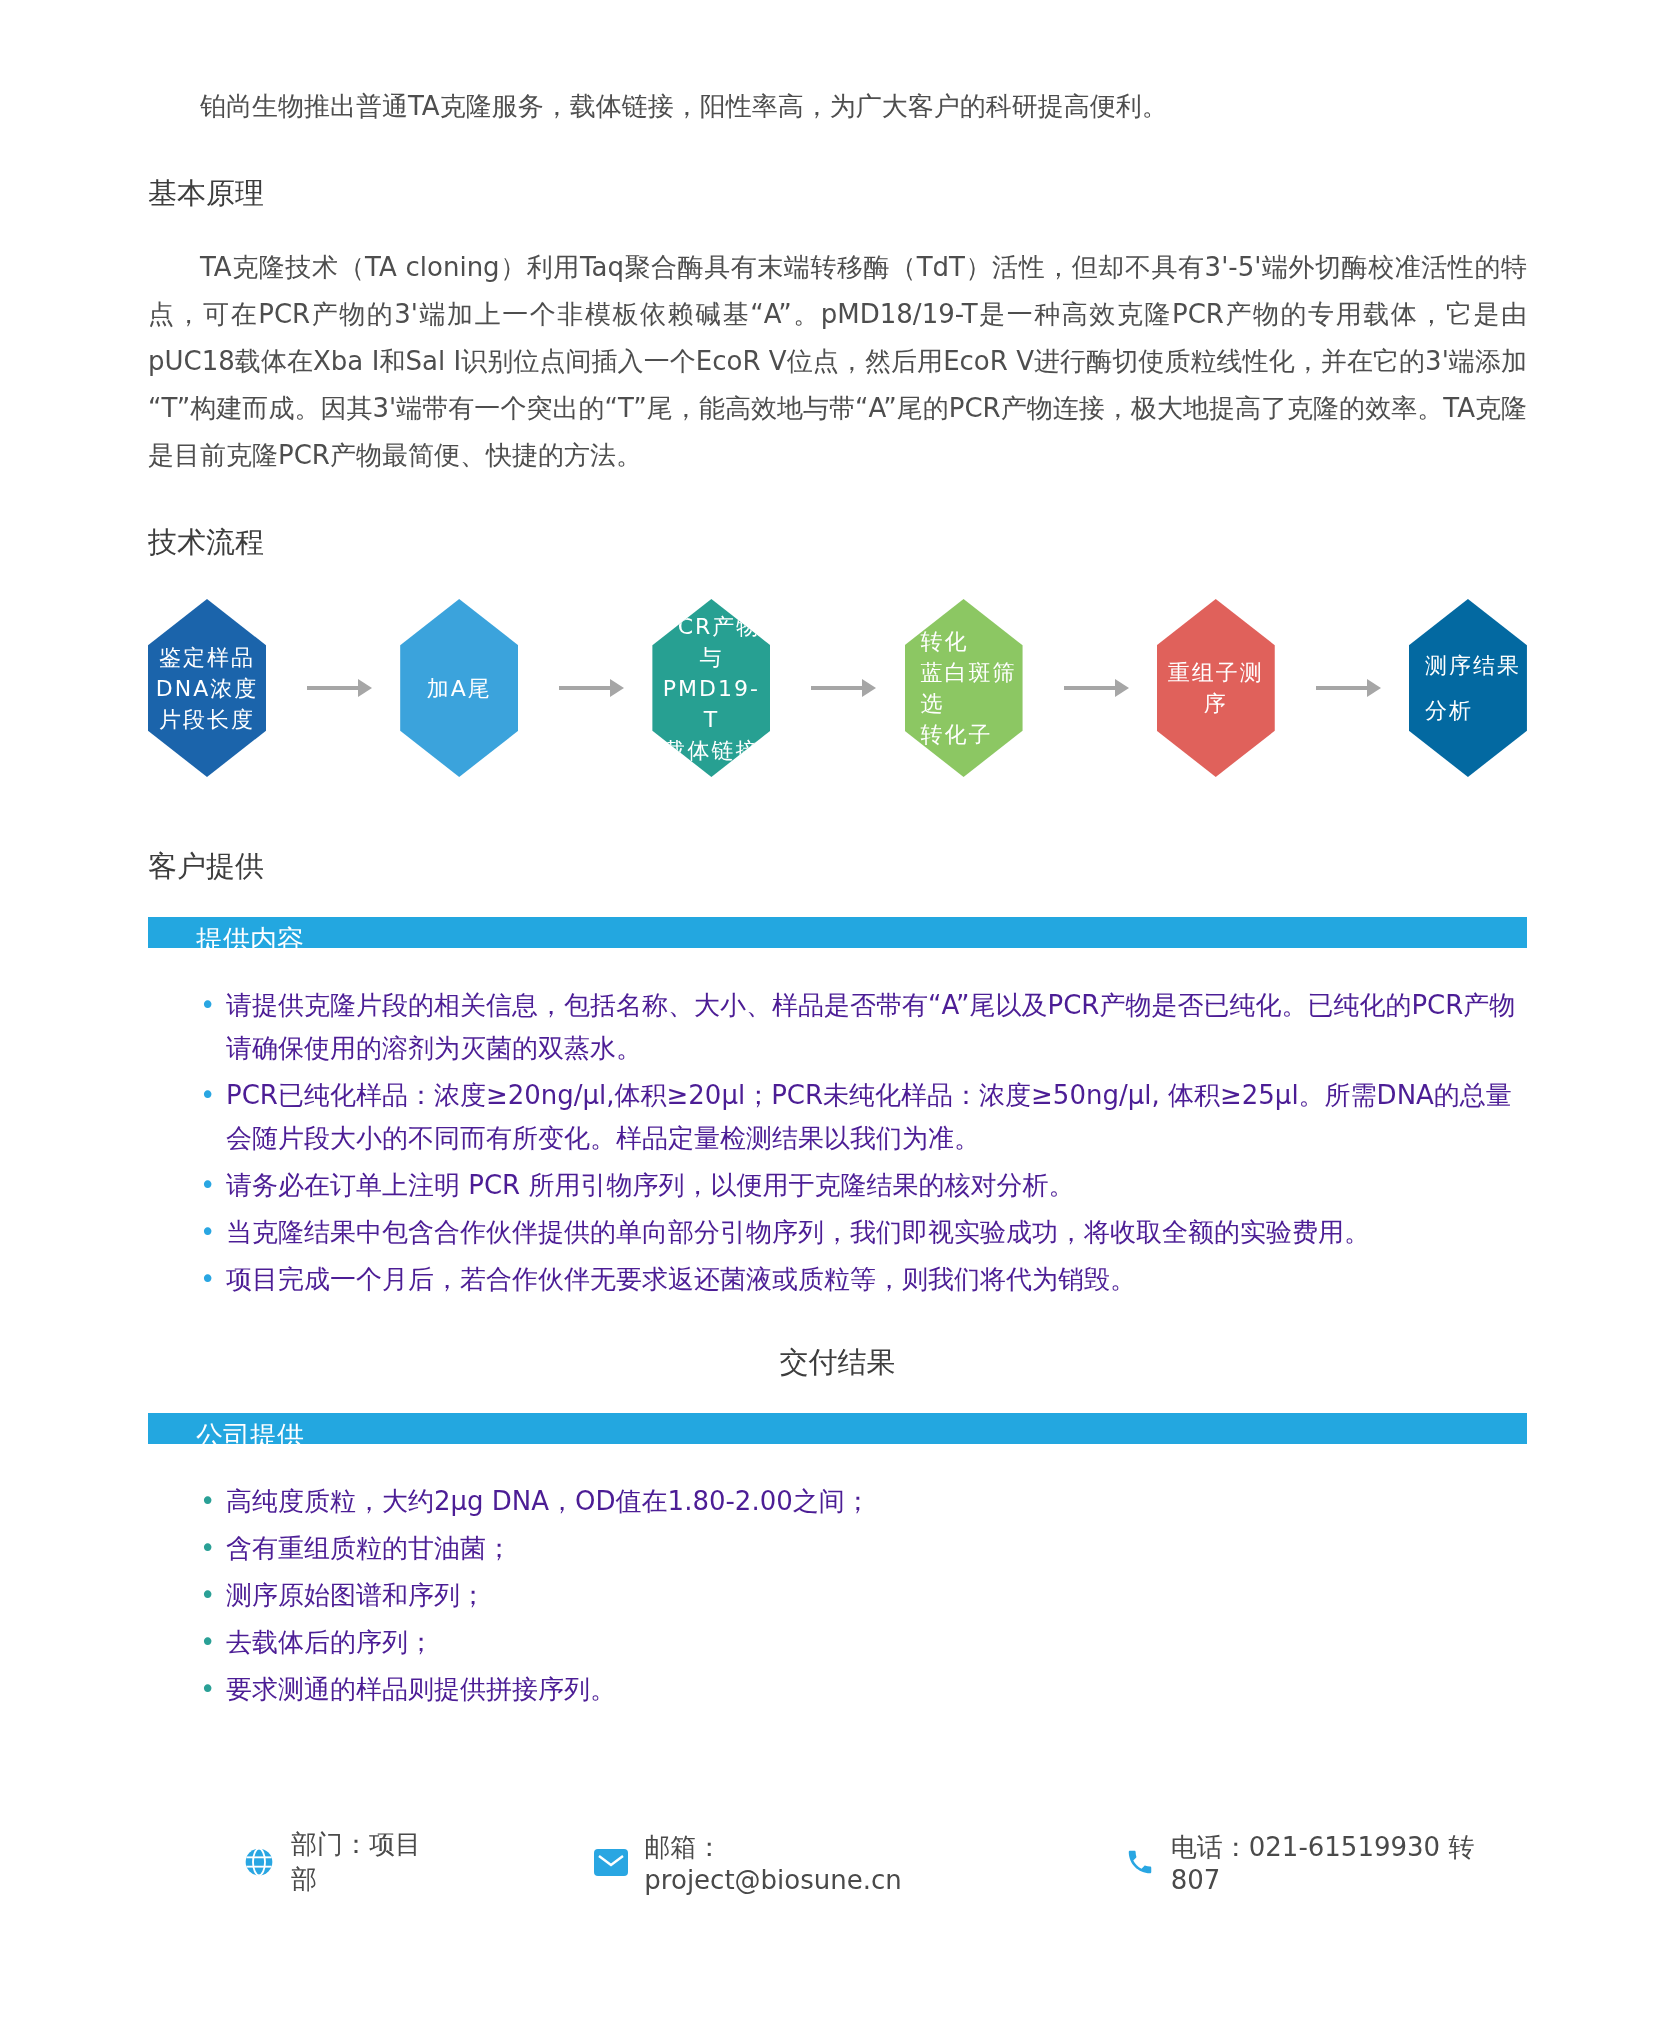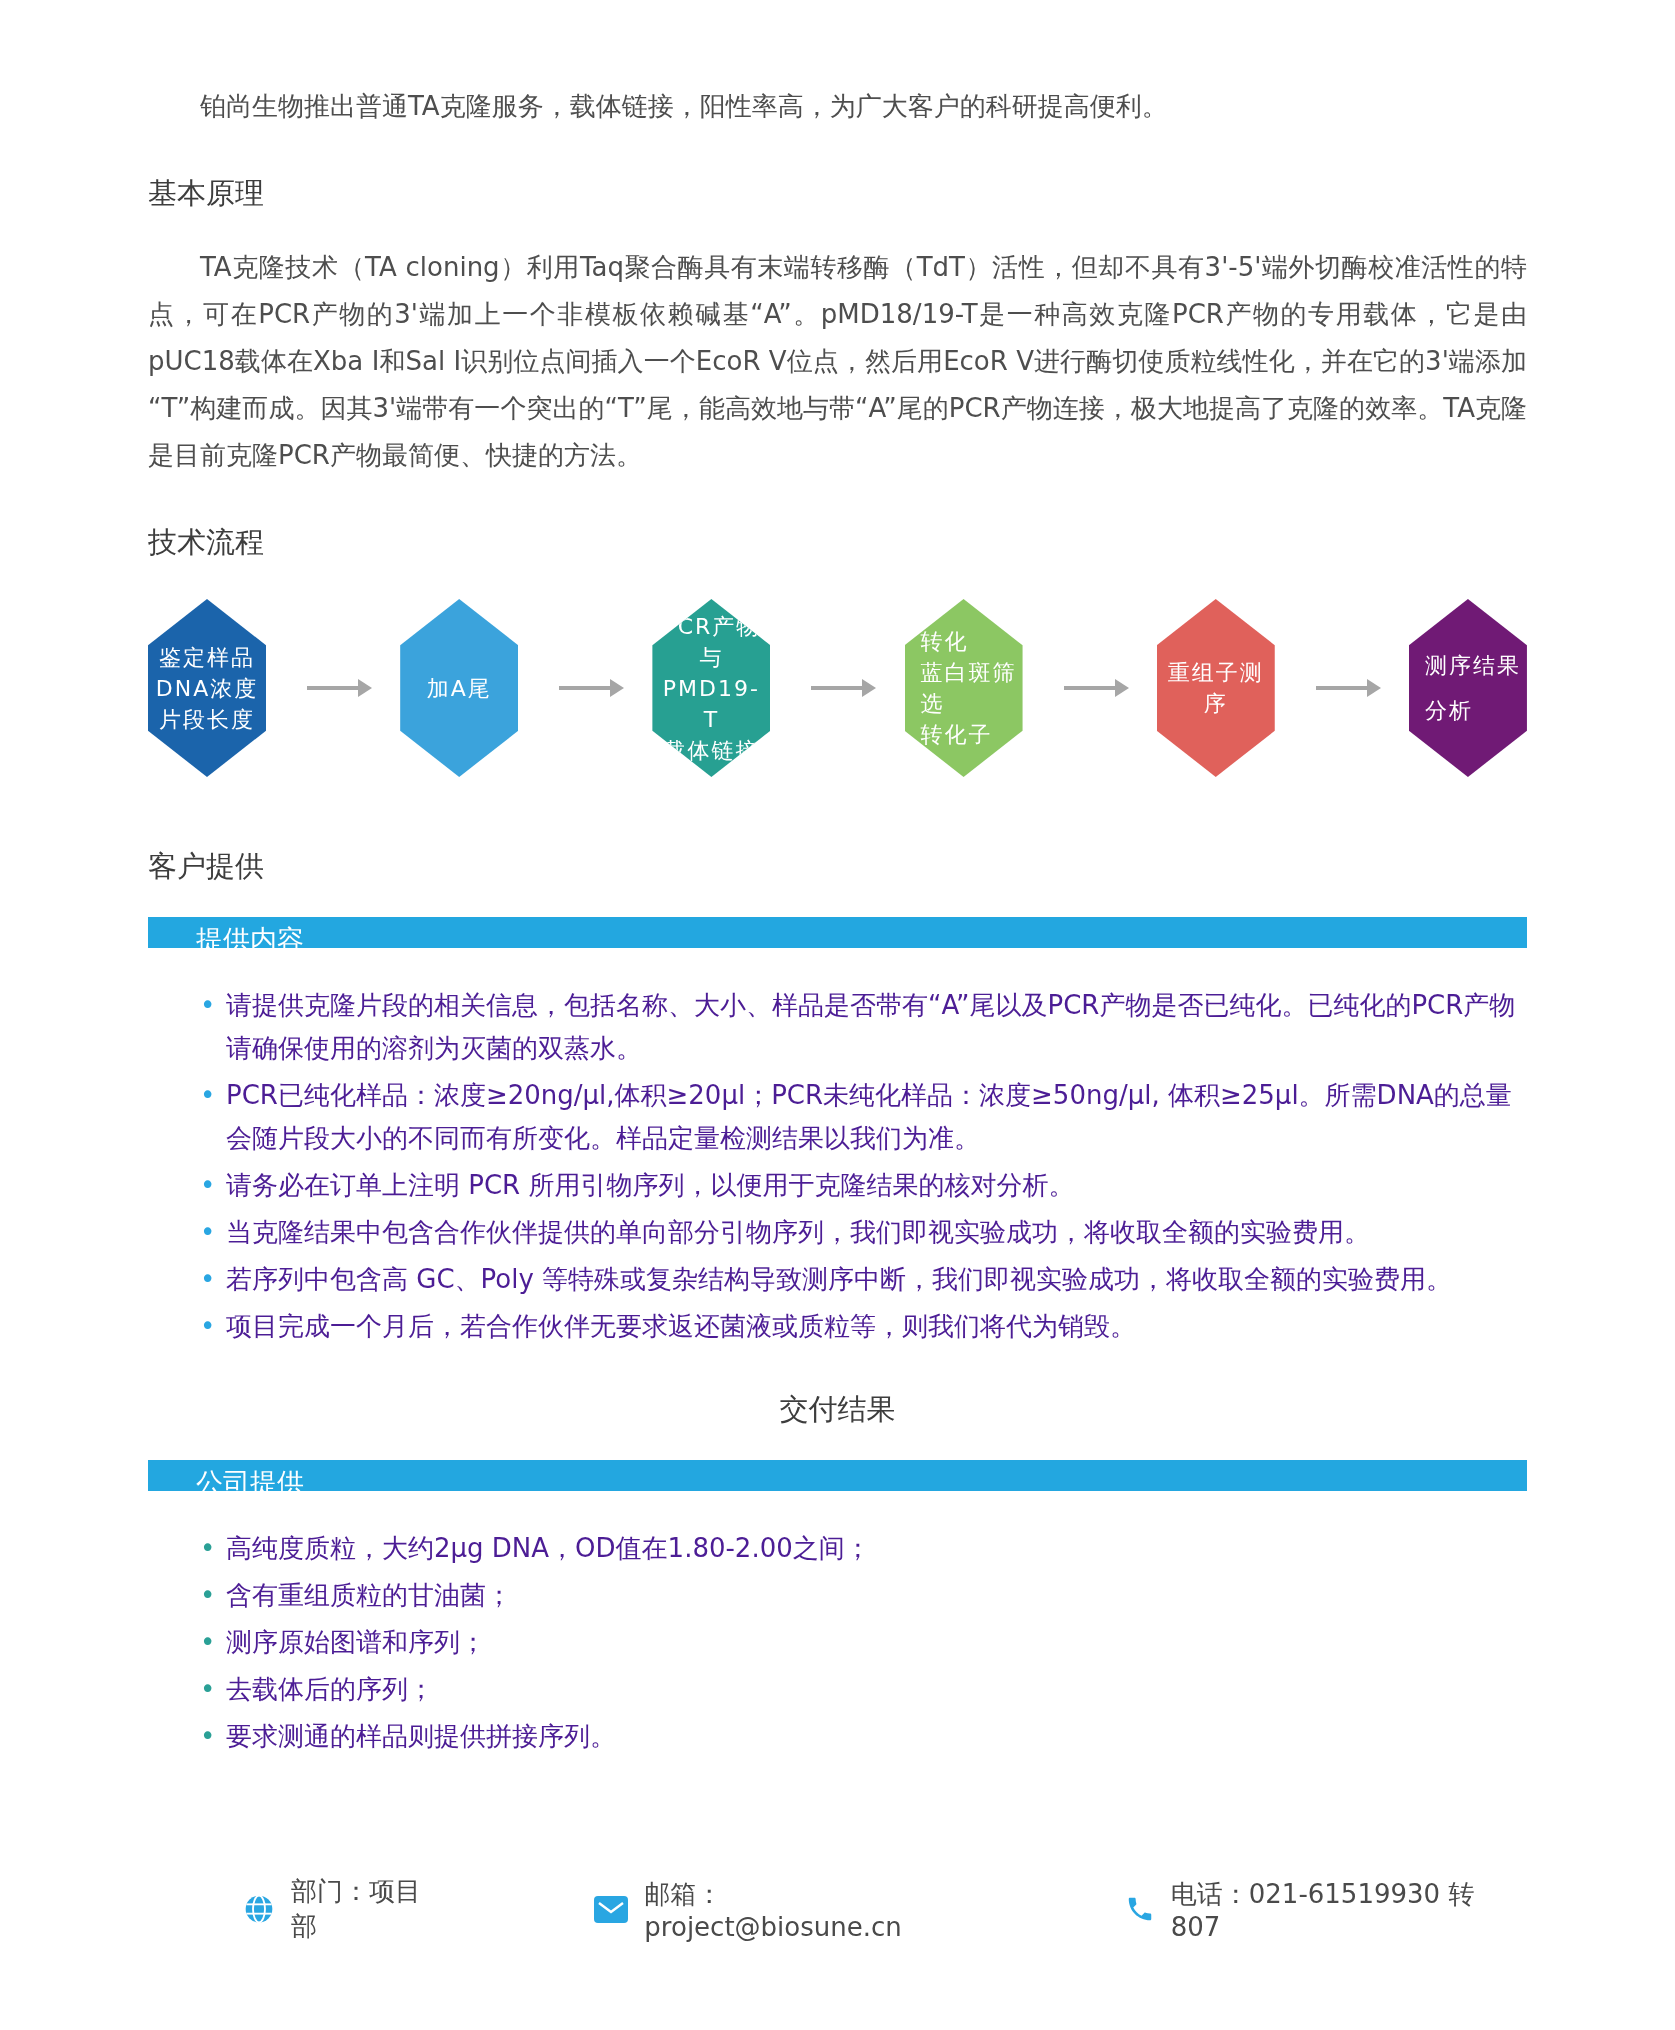--- a/index.html
+++ b/index.html
@@ -105,41 +105,40 @@
       </div>
       <div class="flow-arrow"></div>
 
       <div class="hex" style="background-color: rgb(224, 97, 91);">
         <div class="hex-text">
           <span>重组子测序</span>
         </div>
       </div>
       <div class="flow-arrow"></div>
 
-      <div class="hex align-left" style="background-color: #701a75;">
+      <div class="hex align-left" style="background-color: #0369a1;">
         <div class="hex-text">
           <span>测序结果</span>
           <span style="height:14px;"></span>
           <span>分析</span>
         </div>
       </div>
 
     </div>
 
     <h2 class="section-heading">客户提供</h2>
     <div class="bar" style="background-color: rgb(35, 167, 224);">
       <span>提供内容</span>
     </div>
 
     <ul class="bullets blue">
       <li>请提供克隆片段的相关信息，包括名称、大小、样品是否带有“A”尾以及PCR产物是否已纯化。已纯化的PCR产物请确保使用的溶剂为灭菌的双蒸水。</li>
       <li>PCR已纯化样品：浓度≥20ng/μl,体积≥20μl；PCR未纯化样品：浓度≥50ng/μl, 体积≥25μl。所需DNA的总量会随片段大小的不同而有所变化。样品定量检测结果以我们为准。</li>
       <li>请务必在订单上注明 PCR 所用引物序列，以便用于克隆结果的核对分析。</li>
       <li>当克隆结果中包含合作伙伴提供的单向部分引物序列，我们即视实验成功，将收取全额的实验费用。</li>
-      <li>若序列中包含高 GC、Poly 等特殊或复杂结构导致测序中断，我们即视实验成功，将收取全额的实验费用。</li>
       <li>项目完成一个月后，若合作伙伴无要求返还菌液或质粒等，则我们将代为销毁。</li>
     </ul>
 
     <h2 class="section-heading spaced" style="margin-top:28px;text-align:center;">交付结果</h2>
     <div class="bar" style="background-color: rgb(35, 167, 224);">
       <span>公司提供</span>
     </div>
 
     <ul class="bullets teal">
       <li>高纯度质粒，大约2μg DNA，OD值在1.80-2.00之间；</li>

